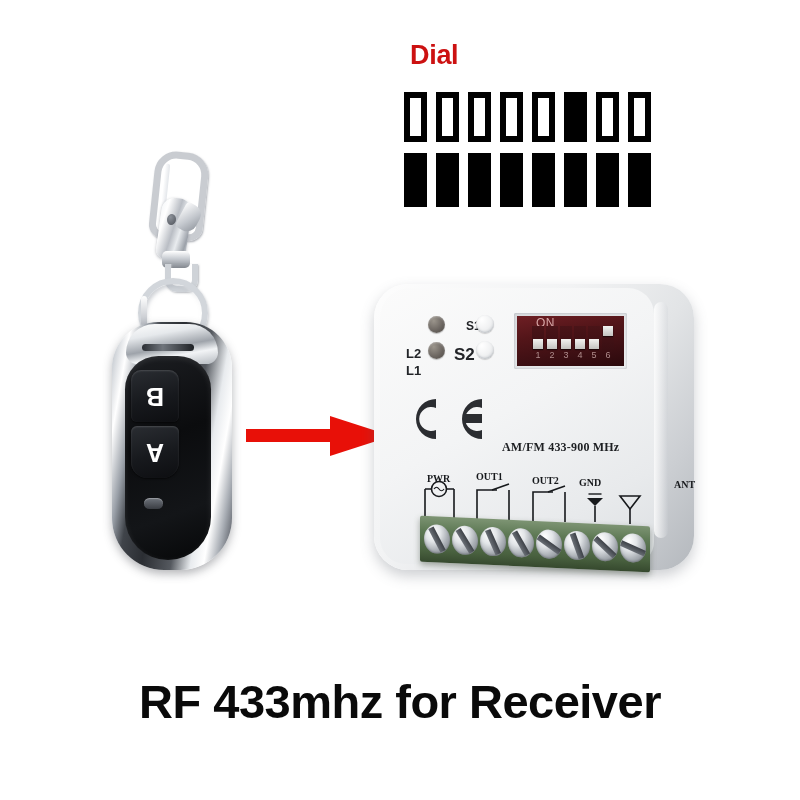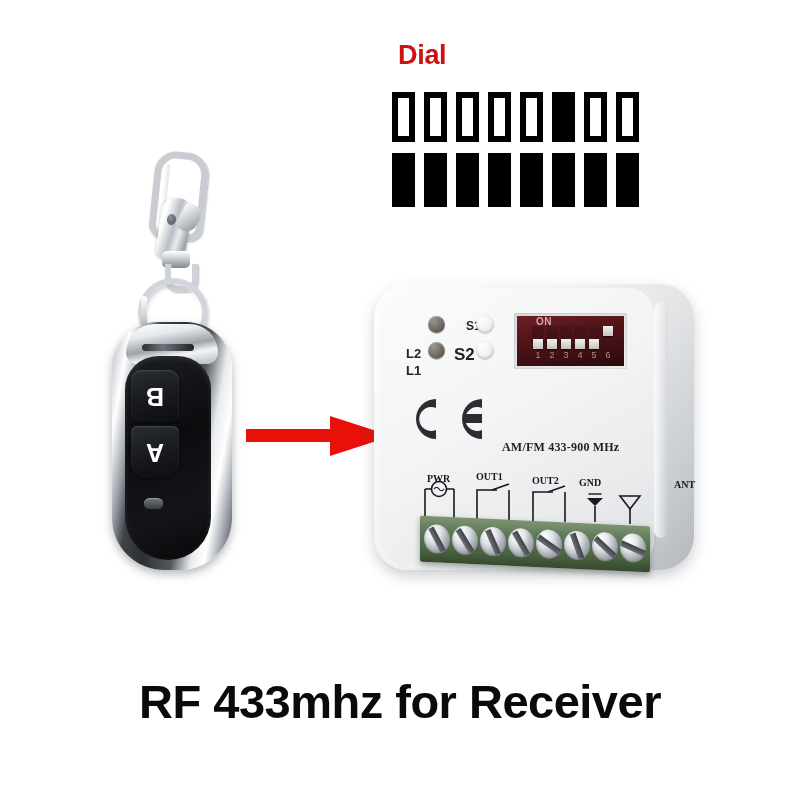--- a/index.html
+++ b/index.html
@@ -13,21 +13,21 @@
     height: 800px;
     position: relative;
     overflow: hidden;
     font-family: "Liberation Sans", sans-serif;
     -webkit-font-smoothing: antialiased;
   }
 
   
   #dial-section {
     position: absolute;
-    left: 392px;
+    left: 404px;
     top: 42px;
     width: 270px;
     height: 180px;
   }
   #dial-title {
     position: absolute;
     left: 6px;
     top: 0px;
     font-size: 27px;
     font-weight: bold;
@@ -399,22 +399,22 @@
     position: relative;
     width: 107px;
     height: 50px;
     background: linear-gradient(170deg,#6e1f24 0%,#531519 35%,#3d0f13 70%,#2b090c 100%);
     overflow: hidden;
   }
   #dip-on {
     position: absolute;
     left: 19px;
     top: 1px;
-    font-size: 10px;
-    font-weight: bold;
+    font-size: 12px;
+    font-weight: normal;
     color: #d8a8a8;
     letter-spacing: 0.5px;
     line-height: 1;
   }
   #dip-switches {
     position: absolute;
     left: 15px;
     top: 10px;
     width: 88px;
     height: 24px;

